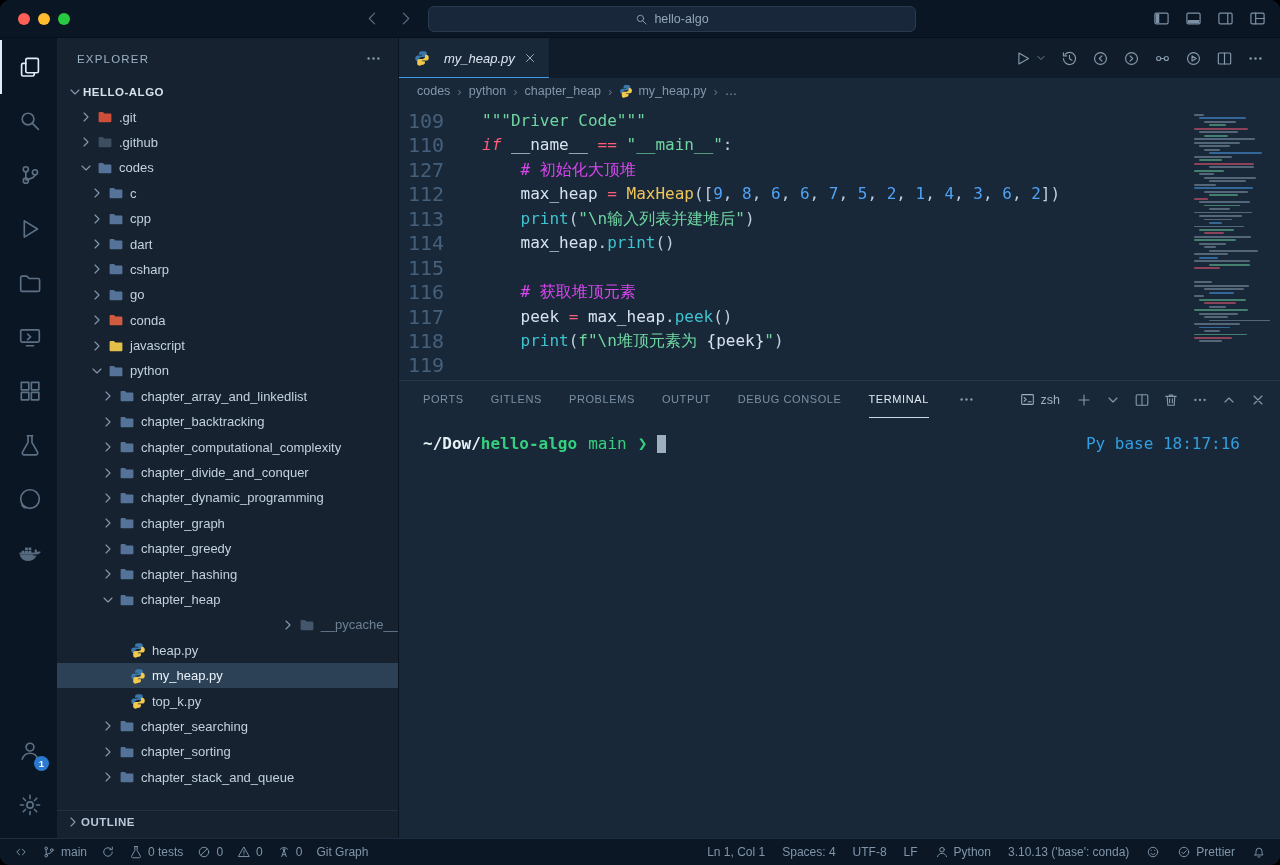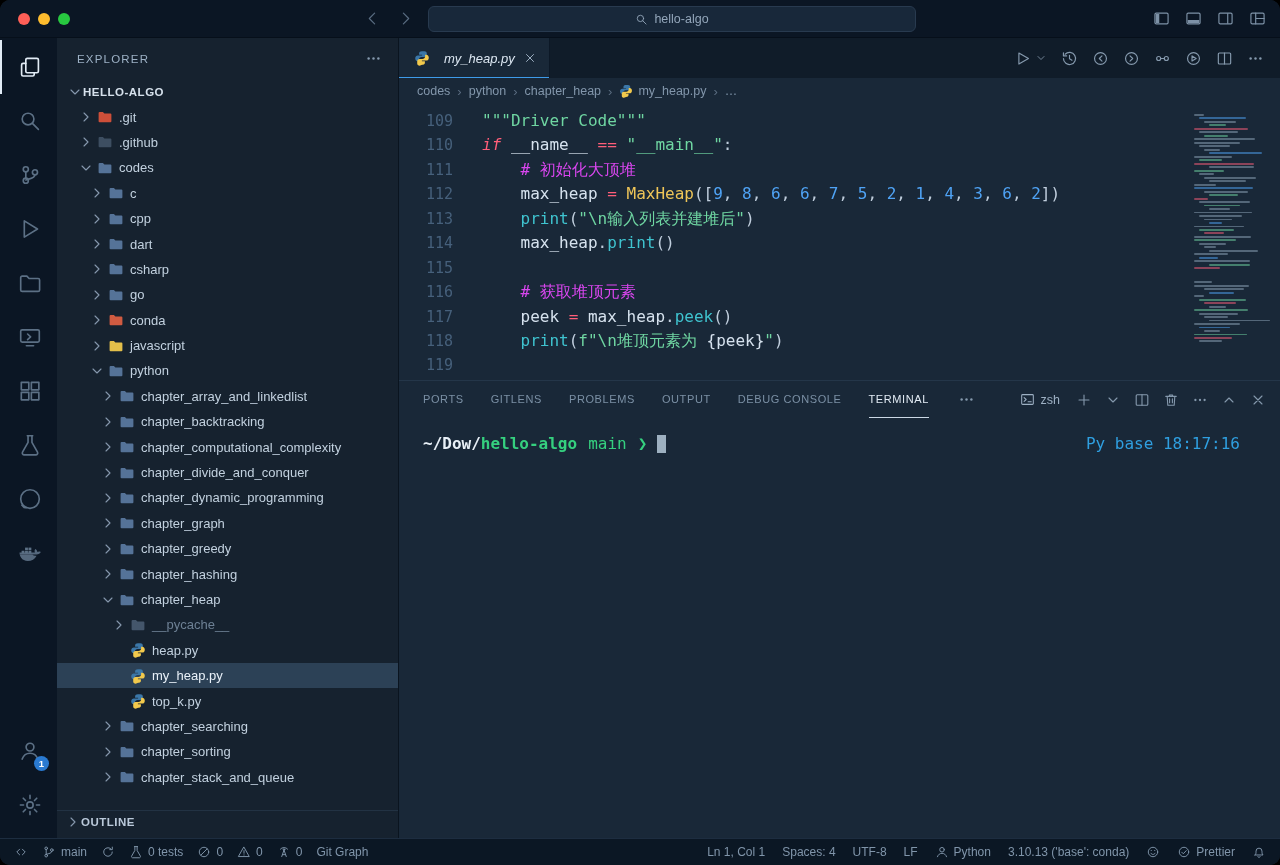--- a/index.html
+++ b/index.html
@@ -56,21 +56,21 @@
   .editor-actions{display:flex;align-items:center;gap:14px;padding-right:16px;color:#8599ad;}
   .editor-actions .tb-ic{width:17px;height:17px;cursor:pointer;}
   .editor-actions .tb-ic[data-icon="chevron-down-icon"]{width:12px;height:12px;margin-left:-10px;}
 
   .breadcrumbs{height:26px;flex:none;display:flex;align-items:center;padding-left:18px;font-size:12.5px;color:#8296ab;gap:7px;}
   .crumb{display:flex;align-items:center;gap:5px;cursor:pointer;}
   .crumb-sep{color:#5a6c80;font-size:13px;}
 
   .code-wrap{height:276px;flex:none;position:relative;overflow:hidden;padding-top:5px;}
   .code-line{display:flex;height:24.45px;line-height:24.45px;font-family:"DejaVu Sans Mono",monospace;font-size:16px;}
-  .ln{width:54px;flex:none;text-align:right;color:#46607b;font-size:15px;}
+  .ln{width:54px;flex:none;text-align:center;color:#46607b;font-size:20px;}
   .lc{margin-left:29px;white-space:pre;}
   .tk-str{color:#6fd6a2}
   .tk-kw{color:#ff5e79}
   .tk-kwi{color:#ff5e79;font-style:italic}
   .tk-num{color:#4fa3f5}
   .tk-fn{color:#3fc3cf}
   .tk-cls{color:#eec558}
   .tk-cmt{color:#d946ef}
   .tk-id{color:#d6e2ee}
   .tk-pun{color:#c0cedd}
@@ -554,21 +554,21 @@
                 <path d="M4 6l4 4 4-4"></path>
               </svg>
             </span>
             <span class="fico" data-icon="folder-icon" style="color: rgb(85, 115, 152);">
               <svg viewBox="0 0 16 16">
                 <path fill="currentColor" d="M1.6 4a1 1 0 0 1 1-1h3.3l1.5 1.6h6a1 1 0 0 1 1 1v6.6a1 1 0 0 1-1 1H2.6a1 1 0 0 1-1-1z"></path>
               </svg>
             </span>
             <span class="tree-label">chapter_heap</span>
           </div>
-          <div class="tree-row dim" style="padding-left: 54px;">
+          <div class="tree-row dim" style="padding-left: 54px; justify-content: flex-end;">
             <span class="tw" data-icon="chevron-right-icon">
               <svg viewBox="0 0 16 16" fill="none" stroke="currentColor" stroke-width="1.1" stroke-linecap="round" stroke-linejoin="round">
                 <path d="M6 4l4 4-4 4"></path>
               </svg>
             </span>
             <span class="fico" data-icon="folder-icon" style="color: rgb(68, 86, 107);">
               <svg viewBox="0 0 16 16">
                 <path fill="currentColor" d="M1.6 4a1 1 0 0 1 1-1h3.3l1.5 1.6h6a1 1 0 0 1 1 1v6.6a1 1 0 0 1-1 1H2.6a1 1 0 0 1-1-1z"></path>
               </svg>
             </span>
@@ -772,21 +772,21 @@
         <div>
             <div class="code-line">
               <span class="ln">109</span>
               <span class="lc"><span class="tk-str">"""Driver Code"""</span></span>
             </div>
             <div class="code-line">
               <span class="ln">110</span>
               <span class="lc"><span class="tk-kwi">if </span><span class="tk-id">__name__ </span><span class="tk-kw">== </span><span class="tk-str">"__main__"</span><span class="tk-pun">:</span></span>
             </div>
             <div class="code-line">
-              <span class="ln">111</span>
+              <span class="ln">127</span>
               <span class="lc"><span class="tk-pun">    </span><span class="tk-cmt"># 初始化大顶堆</span></span>
             </div>
             <div class="code-line">
               <span class="ln">112</span>
               <span class="lc"><span class="tk-pun">    </span><span class="tk-id">max_heap </span><span class="tk-kw">= </span><span class="tk-cls">MaxHeap</span><span class="tk-pun">([</span><span class="tk-num">9</span><span class="tk-pun">, </span><span class="tk-num">8</span><span class="tk-pun">, </span><span class="tk-num">6</span><span class="tk-pun">, </span><span class="tk-num">6</span><span class="tk-pun">, </span><span class="tk-num">7</span><span class="tk-pun">, </span><span class="tk-num">5</span><span class="tk-pun">, </span><span class="tk-num">2</span><span class="tk-pun">, </span><span class="tk-num">1</span><span class="tk-pun">, </span><span class="tk-num">4</span><span class="tk-pun">, </span><span class="tk-num">3</span><span class="tk-pun">, </span><span class="tk-num">6</span><span class="tk-pun">, </span><span class="tk-num">2</span><span class="tk-pun">])</span></span>
             </div>
             <div class="code-line">
               <span class="ln">113</span>
               <span class="lc"><span class="tk-pun">    </span><span class="tk-fn">print</span><span class="tk-pun">(</span><span class="tk-str">"\n输入列表并建堆后"</span><span class="tk-pun">)</span></span>
             </div>

